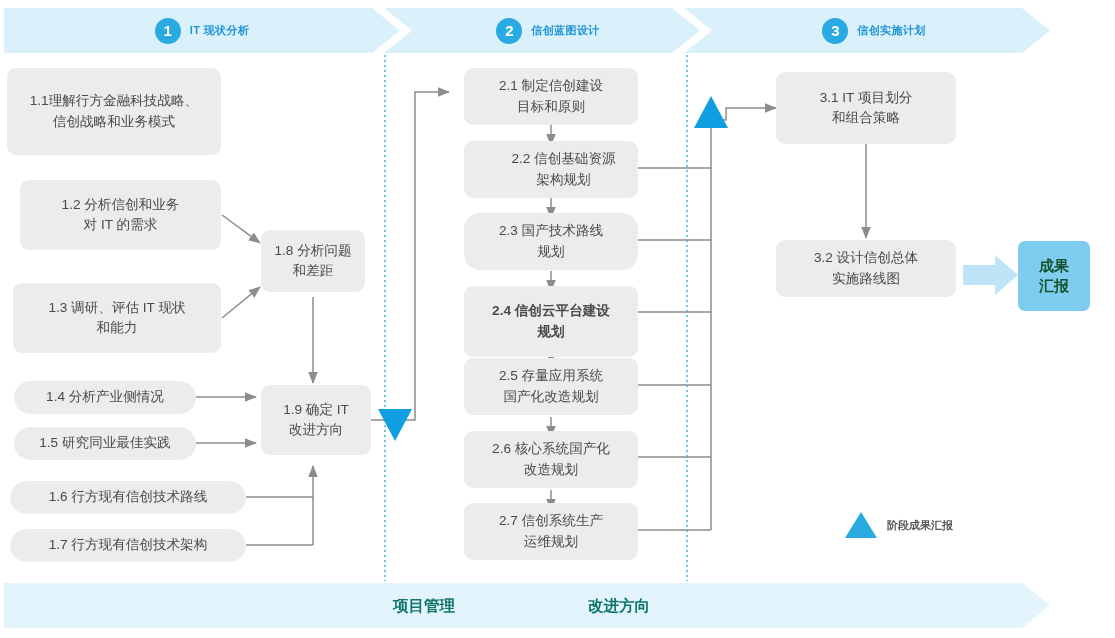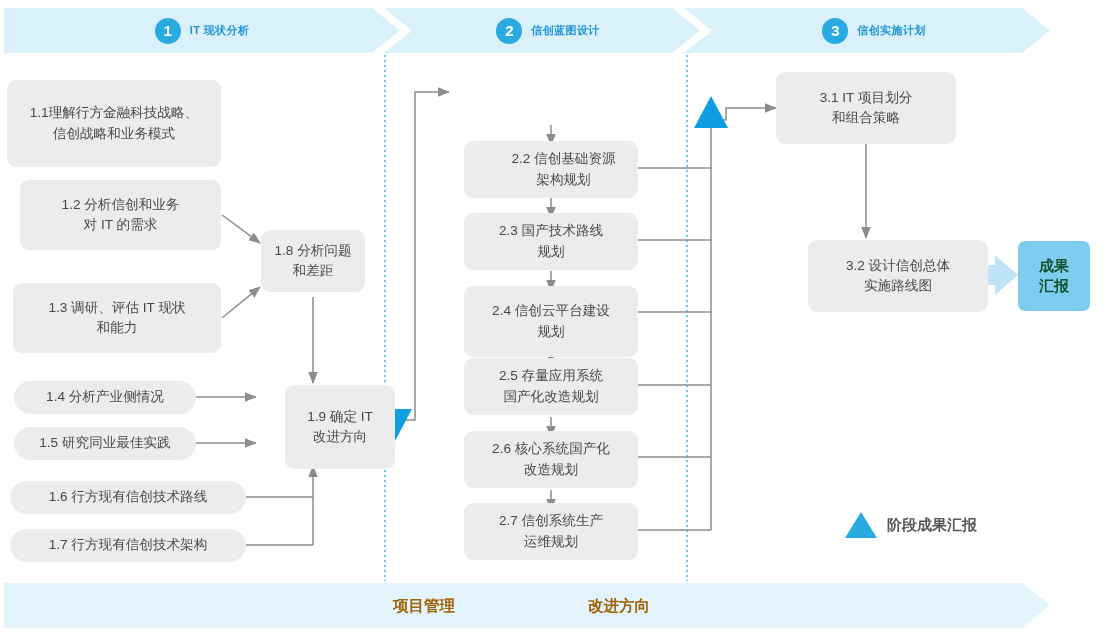--- a/index.html
+++ b/index.html
@@ -20,24 +20,24 @@
   .box.pill{border-radius:18px;}
 
   
   .badge{position:absolute;background:#7ecdf0;border-radius:7px;color:#14532d;font-weight:bold;
       font-size:15px;line-height:1.35;display:flex;align-items:center;justify-content:center;text-align:center;}
 
   
   .legend{position:absolute;display:flex;align-items:center;gap:10px;}
   .legend .tri{width:0;height:0;border-left:16px solid transparent;border-right:16px solid transparent;
       border-bottom:26px solid #29ABE2;}
-  .legend .lbl{color:#595959;font-size:15px;font-weight:bold;text-align:center;}
+  .legend .lbl{color:#595959;font-size:11px;font-weight:bold;text-align:center;}
 
   
-  .bandlbl{position:absolute;color:#a16207;font-size:15.5px;font-weight:bold;white-space:nowrap;}
+  .bandlbl{position:absolute;color:#0f766e;font-size:15.5px;font-weight:bold;white-space:nowrap;}
 
   svg.layer{position:absolute;left:0;top:0;width:1115px;height:638px;pointer-events:none;}
   svg.under{z-index:0;}
 </style>
 </head>
 <body>
 
 <div id="canvas">
 
   <svg class="layer under" viewBox="0 0 1115 638">
@@ -117,39 +117,40 @@
 
       <line x1="866" y1="144" x2="866" y2="238" marker-end="url(#ar)"></line>
     </g>
 
     <polygon points="395,441 378,409 412,409" fill="#0f9fe0"></polygon>
     <polygon points="711,128 694,160 728,160" fill="#0f9fe0" transform="translate(0,-32)"></polygon>
 
     <path d="M963,265 L995,265 L995,255 L1018,275 L995,295 L995,285 L963,285 Z" fill="#bfe4f7"></path>
   </svg>
 
-  <div class="box" style="left:7px;top:68px;width:214px;height:87px;margin-top:12px;">1.1理解行方金融科技战略、<br>信创战略和业务模式</div>
+  <div class="box" style="left:7px;top:68px;width:214px;height:87px;">1.1理解行方金融科技战略、<br>信创战略和业务模式</div>
   <div class="box" style="left:20px;top:180px;width:201px;height:70px;">1.2 分析信创和业务<br>对 IT 的需求</div>
   <div class="box" style="left:13px;top:283px;width:208px;height:70px;">1.3 调研、评估 IT 现状<br>和能力</div>
   <div class="box pill" style="left:14px;top:381px;width:182px;height:33px;">1.4 分析产业侧情况</div>
   <div class="box pill" style="left:14px;top:427px;width:182px;height:33px;text-align:right;">1.5 研究同业最佳实践</div>
   <div class="box pill" style="left:10px;top:481px;width:236px;height:33px;">1.6 行方现有信创技术路线</div>
   <div class="box pill" style="left:10px;top:529px;width:236px;height:33px;">1.7 行方现有信创技术架构</div>
   <div class="box" style="left:261px;top:230px;width:104px;height:62px;">1.8 分析问题<br>和差距</div>
-  <div class="box" style="left:261px;top:385px;width:110px;height:84px;margin-left:24px;">1.9 确定 IT<br>改进方向</div>
+  <div class="box" style="left:261px;top:385px;width:110px;height:70px;">1.9 确定 IT<br>改进方向</div>
 
+  <div class="box" style="left:464px;top:68px;width:174px;height:57px;">2.1 制定信创建设<br>目标和原则</div>
   <div class="box" style="left:464px;top:141px;width:174px;height:57px;padding-left:33px;">2.2 信创基础资源<br>架构规划</div>
-  <div class="box" style="left:464px;top:213px;width:174px;height:57px;">2.3 国产技术路线<br>规划</div>
-  <div class="box" style="left:464px;top:286px;width:174px;height:71px;">2.4 信创云平台建设<br>规划</div>
+  <div class="box" style="left:464px;top:213px;width:174px;height:57px;border-radius:16px;">2.3 国产技术路线<br>规划</div>
+  <div class="box" style="left:464px;top:286px;width:174px;height:71px;font-weight:bold;">2.4 信创云平台建设<br>规划</div>
   <div class="box" style="left:464px;top:358px;width:174px;height:57px;text-align:center;">2.5 存量应用系统<br>国产化改造规划</div>
   <div class="box" style="left:464px;top:431px;width:174px;height:57px;">2.6 核心系统国产化<br>改造规划</div>
   <div class="box" style="left:464px;top:503px;width:174px;height:57px;">2.7 信创系统生产<br>运维规划</div>
 
   <div class="box" style="left:776px;top:72px;width:180px;height:72px;">3.1 IT 项目划分<br>和组合策略</div>
-  <div class="box" style="left:808px;top:240px;width:180px;height:72px;">3.2 设计信创总体<br>实施路线图</div>
+  <div class="box" style="left:776px;top:240px;width:180px;height:57px;">3.2 设计信创总体<br>实施路线图</div>
 
   <div class="badge" style="left:1018px;top:241px;width:72px;height:70px;">成果<br>汇报</div>
 
   <div class="legend" style="left:845px;top:512px;">
     <div class="tri"></div>
     <div class="lbl">阶段成果汇报</div>
   </div>
 
   <div class="bandlbl" style="left:393px;top:596px;">项目管理</div>
   <div class="bandlbl" style="left:588px;top:596px;">改进方向</div>

